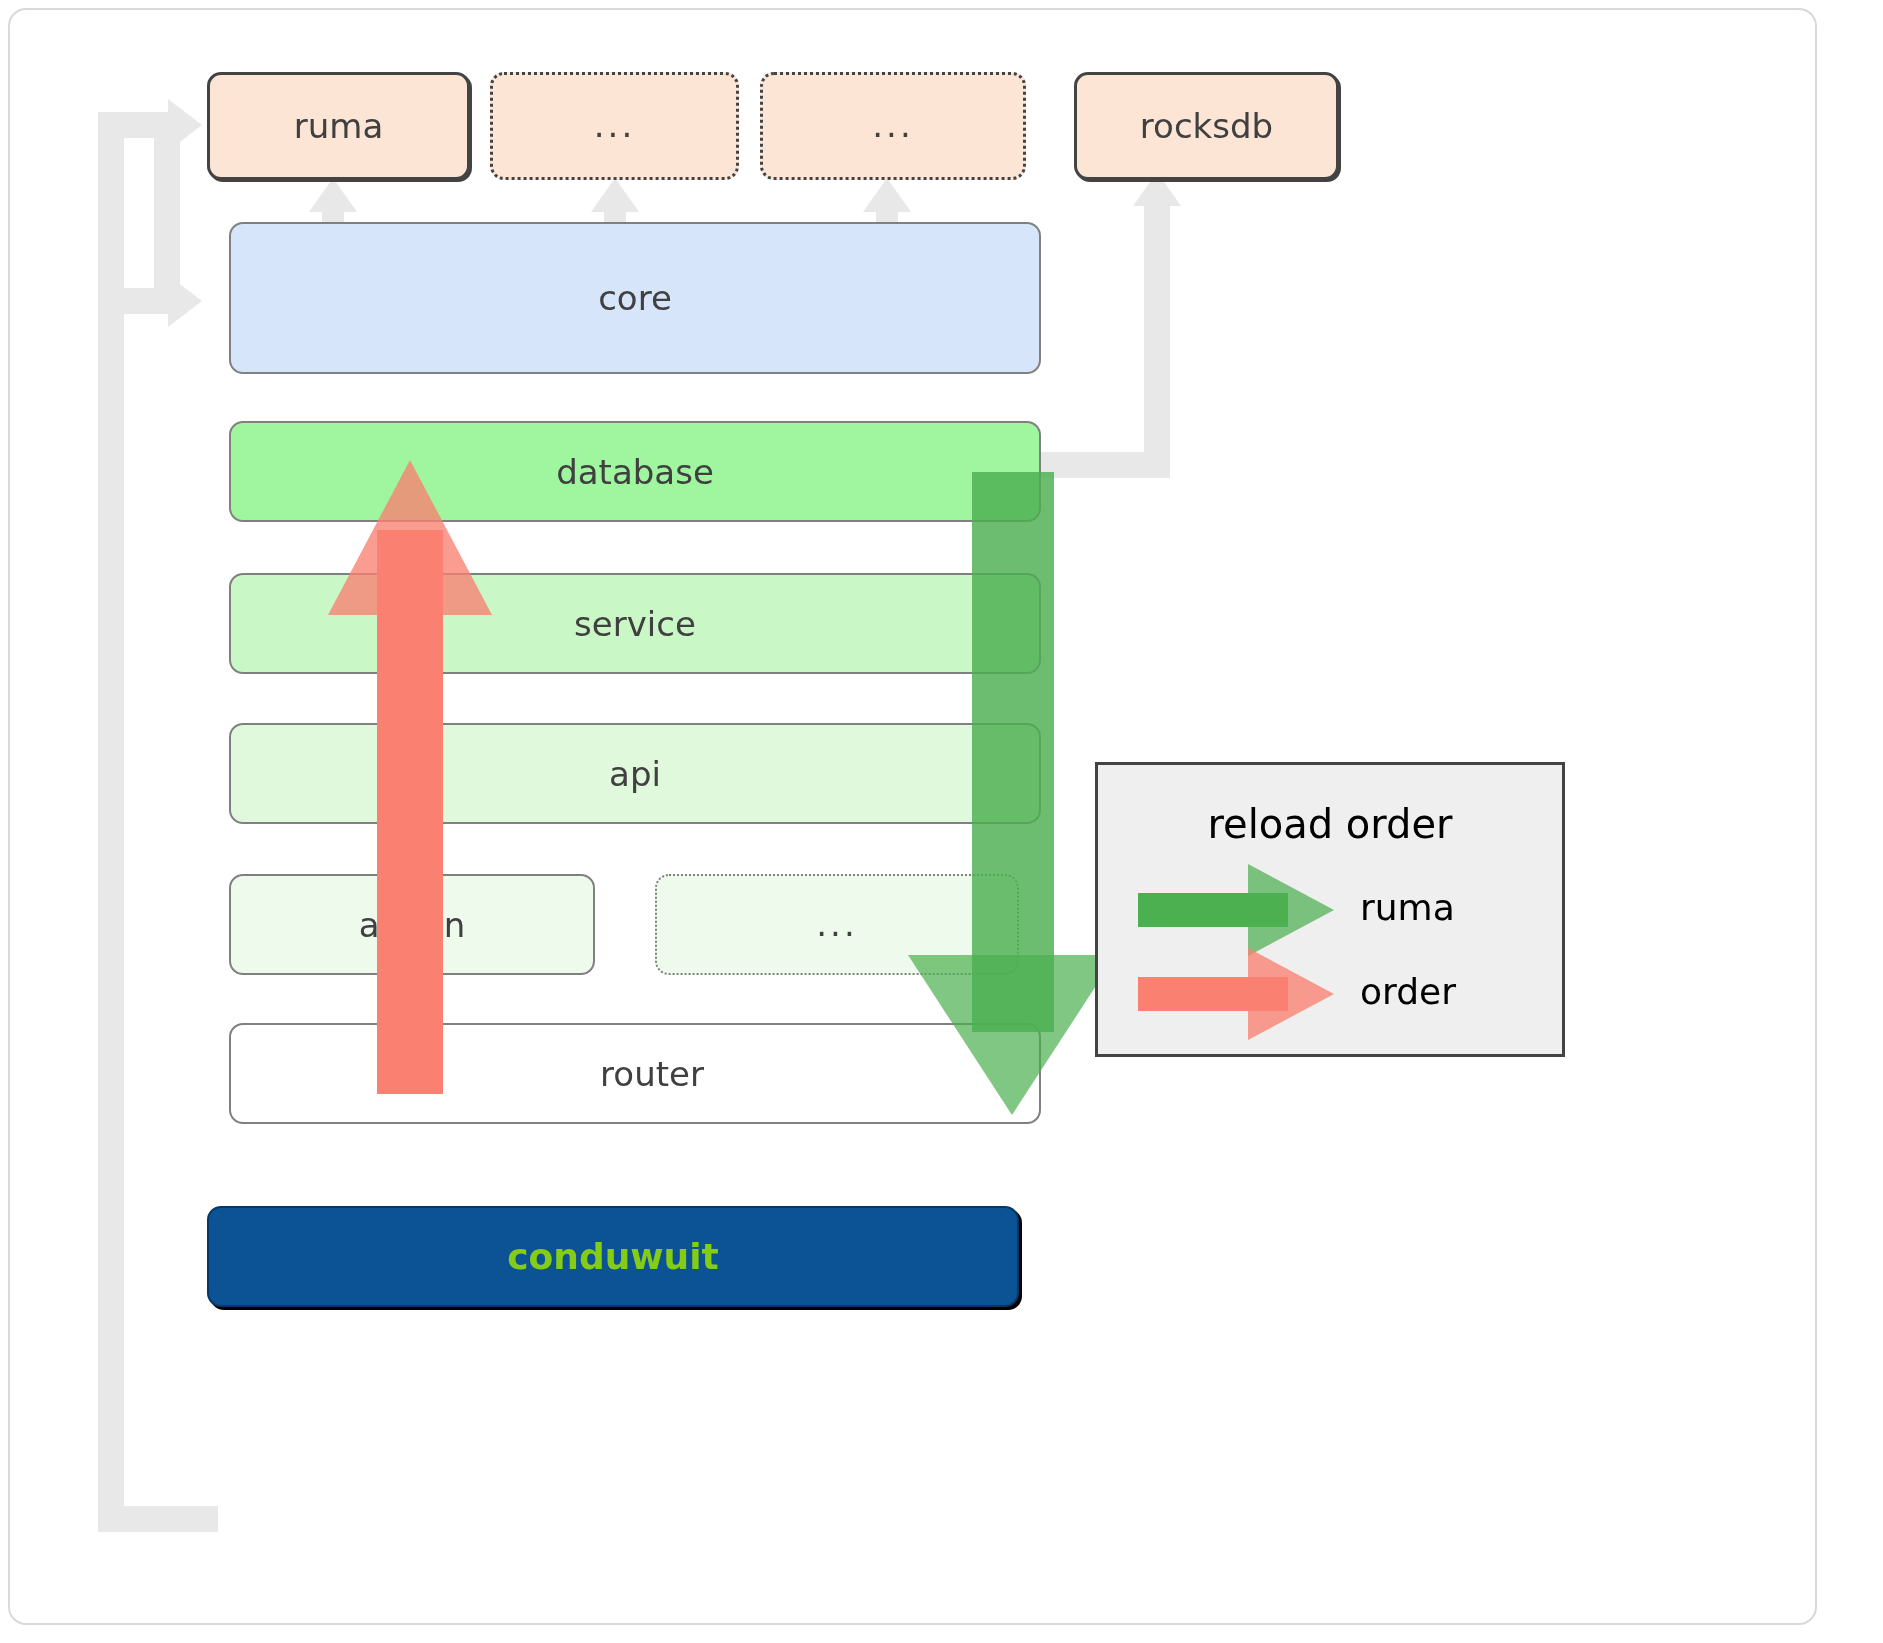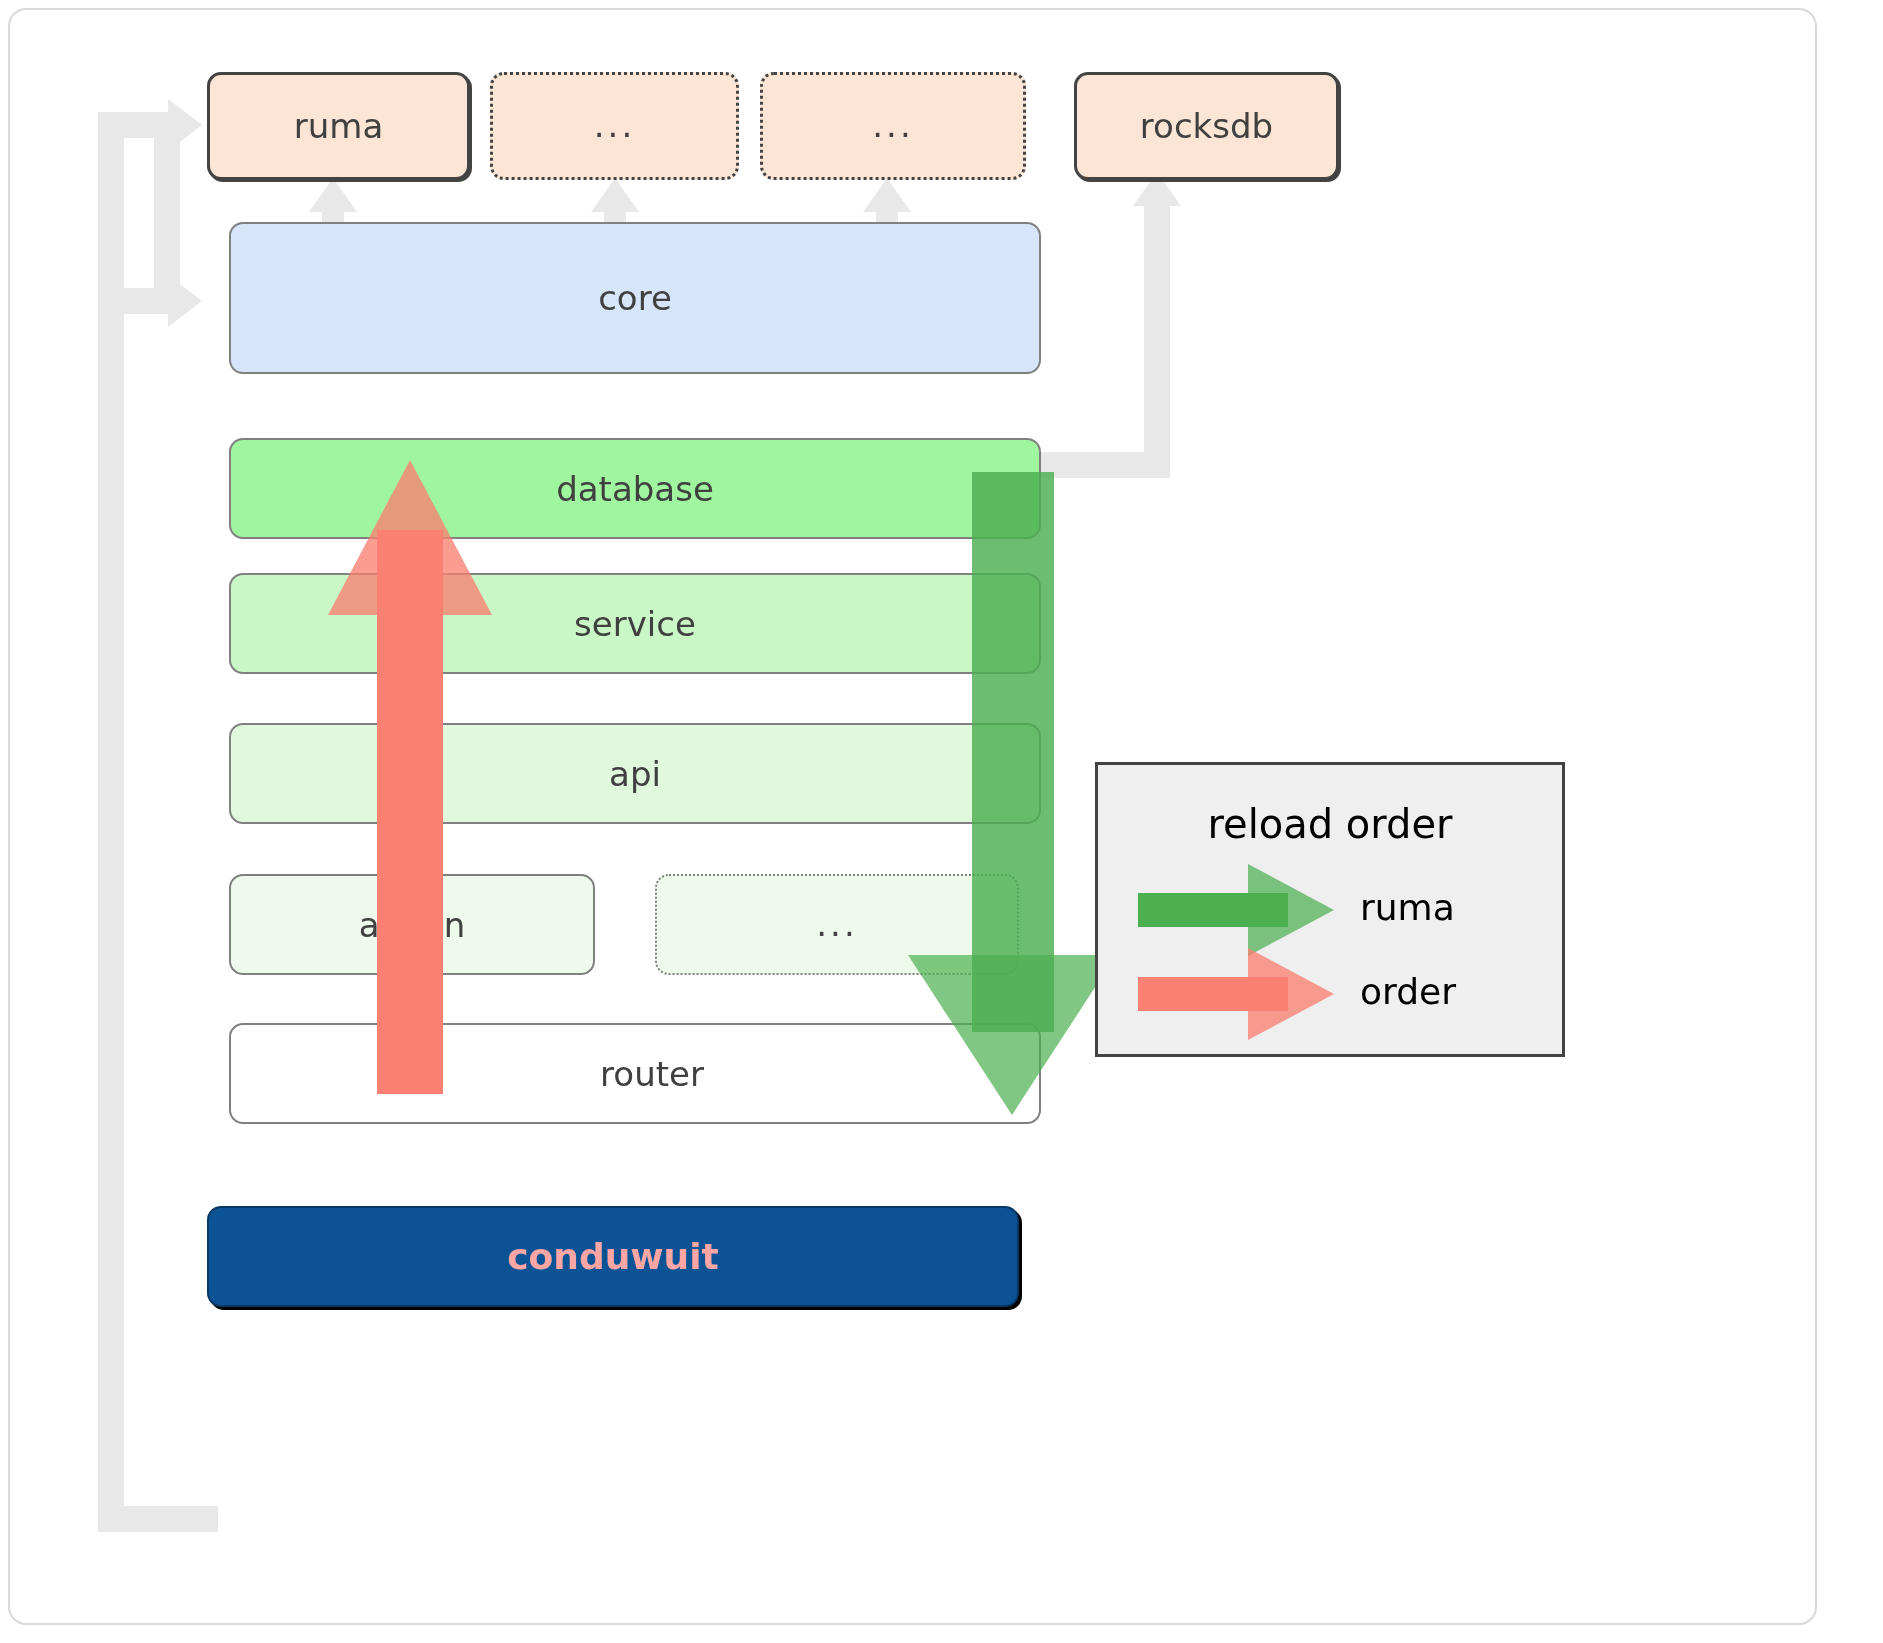--- a/index.html
+++ b/index.html
@@ -20,21 +20,21 @@
   .layer.solid{border:2px solid #808080;margin-left:22px;}
   .layer.dotted{border:2px dotted #808080;}
 
   #core{background:#d6e5fa;}
   #database{background:#a0f69f;}
   #service{background:#c9f7c5;}
   #api{background:#e0f9dd;}
   #admin{background:#eefbec;}
   #etc-bottom{background:#eefbec;}
   #router{background:#ffffff;padding-left:34px;}
-  #conduwuit{background:#0b5394;color:#fca5a5;font-weight:bold;border-radius:14px;
+  #conduwuit{background:#0b5394;color:#84cc16;font-weight:bold;border-radius:14px;
              border:2px solid #073763;box-shadow:3px 3px 0 #000000;font-size:36px;}
 
   .dots{letter-spacing:3px;font-size:34px;line-height:0.4;}
 
   
   .gl{position:absolute;background:#e8e8e8;}
   .garrow{position:absolute;width:0;height:0;}
   .garrow.right{border-top:26px solid transparent;border-bottom:26px solid transparent;
                 border-left:34px solid #e8e8e8;}
   .garrow.up{border-left:24px solid transparent;border-right:24px solid transparent;
@@ -98,21 +98,21 @@
     </div>
 
     <div class="node dep solid" id="dep-rocksdb" style="left:1064px;top:62px;width:265px;height:108px;">
       <span>rocksdb</span>
     </div>
 
     <div class="node layer solid" id="core" style="left:197px;top:212px;width:812px;height:152px;">
       <span>core</span>
     </div>
 
-    <div class="node layer solid" id="database" style="left:197px;top:428px;width:812px;height:101px;">
+    <div class="node layer solid" id="database" style="left:197px;top:411px;width:812px;height:101px;">
       <span>database</span>
     </div>
 
     <div class="node layer solid" id="service" style="left:197px;top:563px;width:812px;height:101px;">
       <span>service</span>
     </div>
 
     <div class="node layer solid" id="api" style="left:197px;top:713px;width:812px;height:101px;">
       <span>api</span>
     </div>

